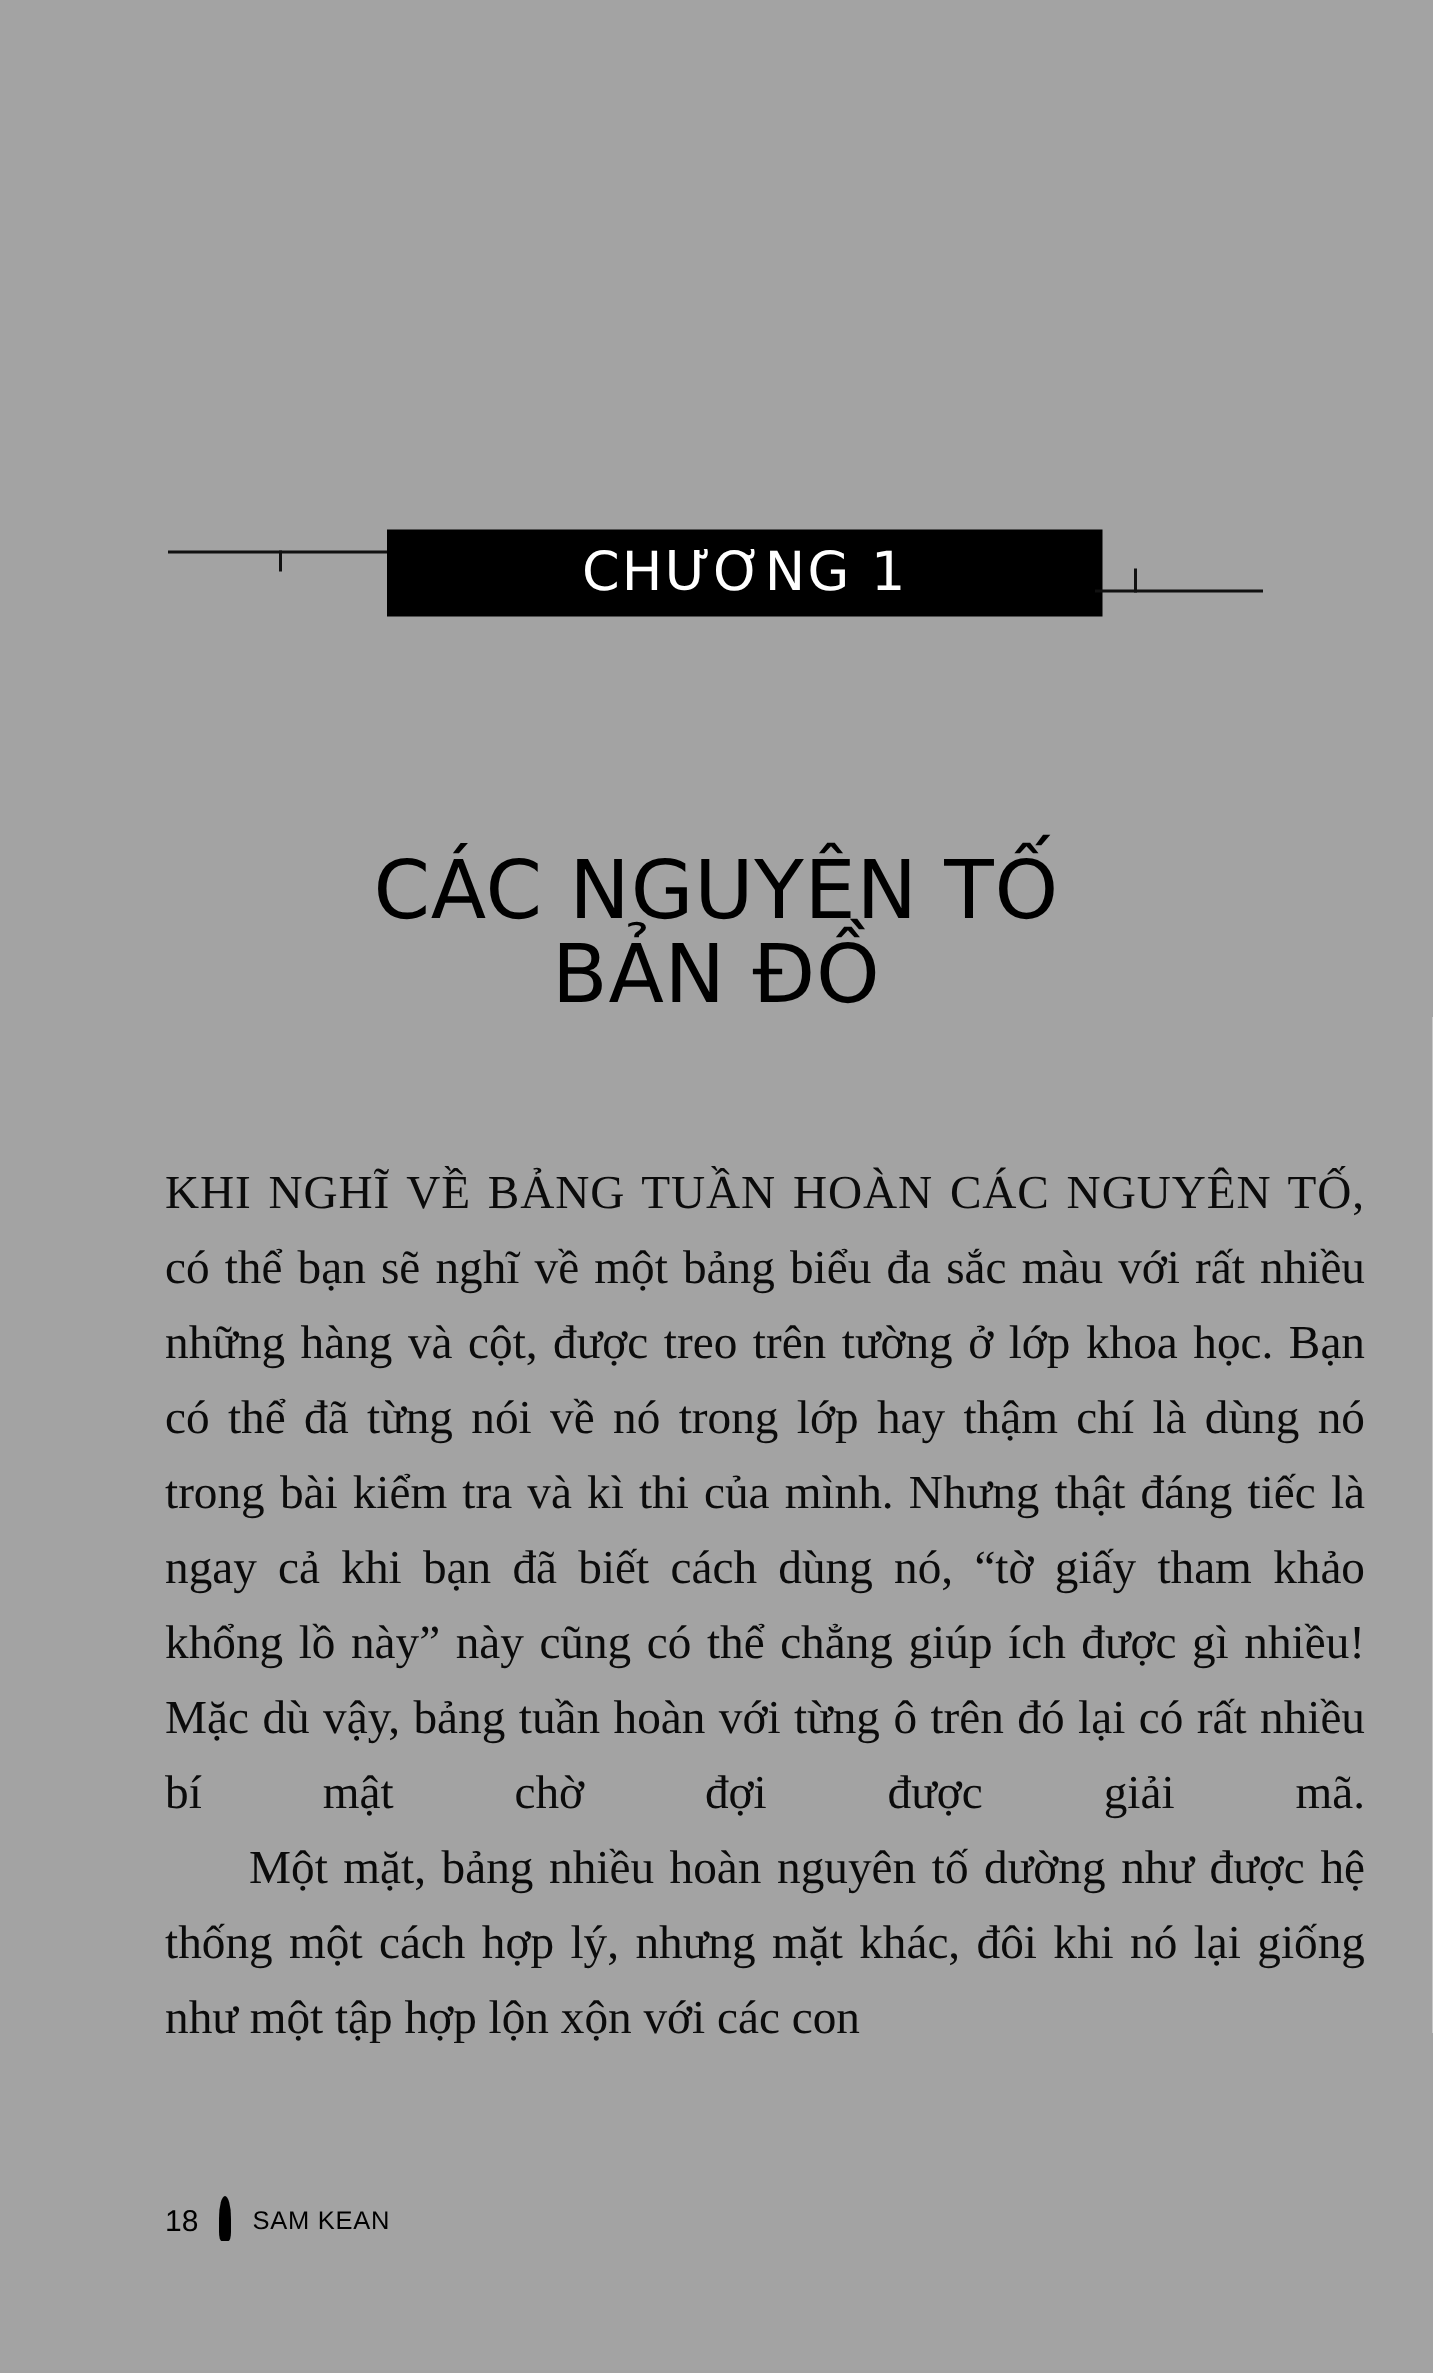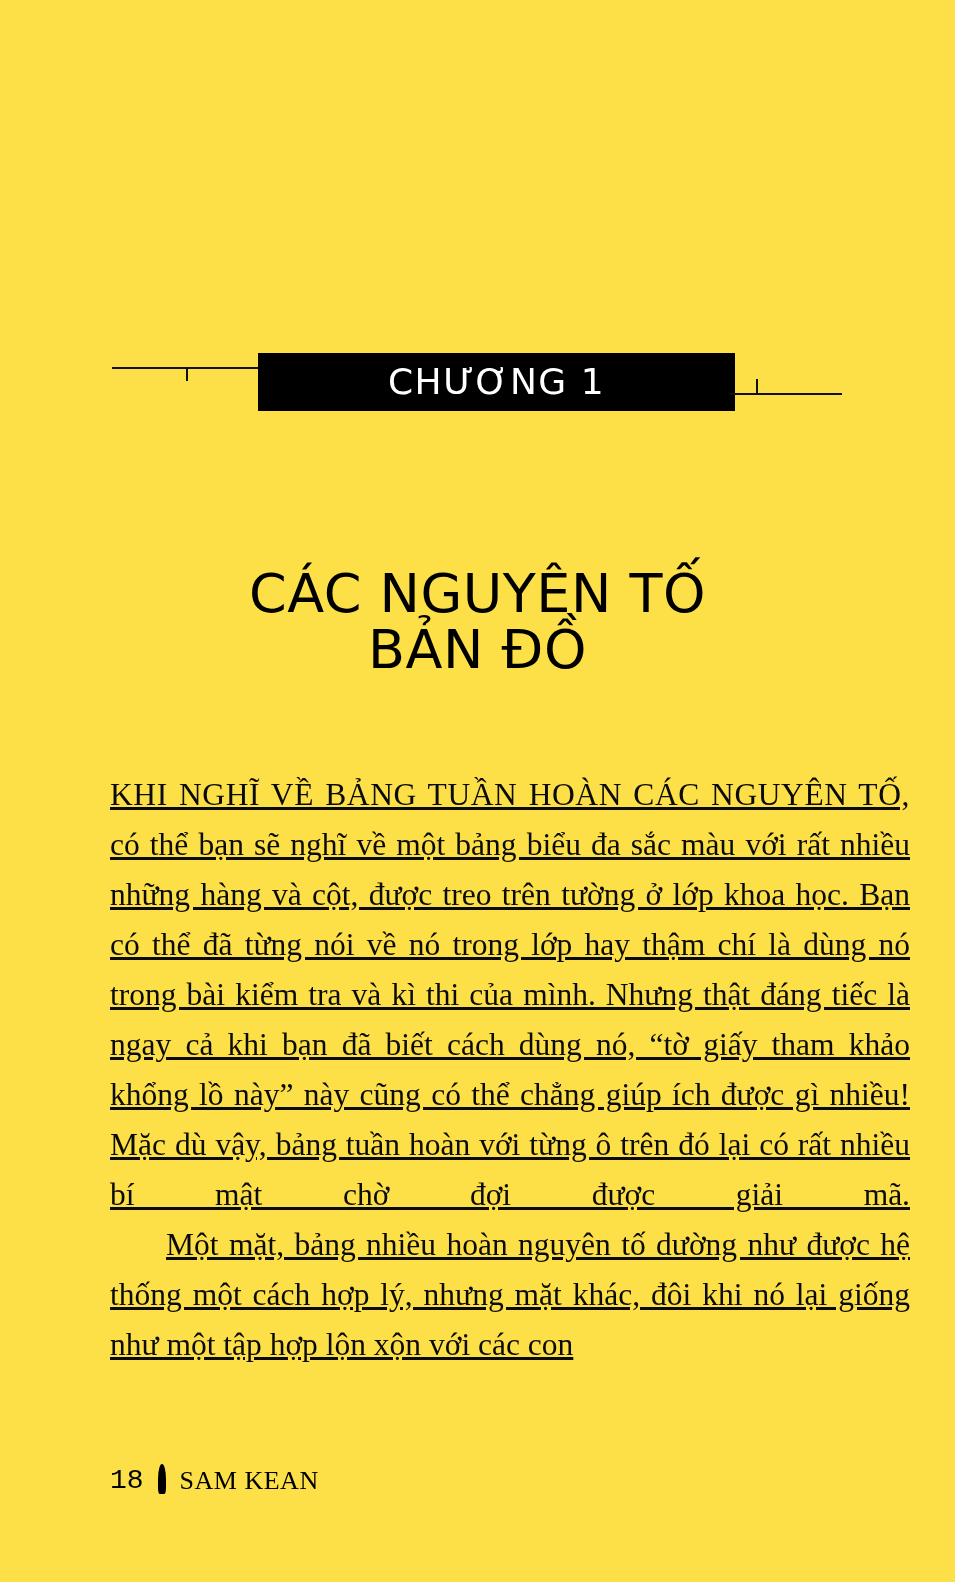--- a/index.html
+++ b/index.html
@@ -12,21 +12,21 @@
     height: 1582px;
     position: relative;
     font-family: "Liberation Serif", serif;
     color: #000000;
     overflow: hidden;
   }
 
   .page {
     position: absolute;
     inset: 0;
-    background: #fde047;
+    background: #a3a3a3;
   }
 
   
   .chapter-banner {
     position: absolute;
     left: 0;
     right: 0;
     top: 345px;
     height: 70px;
   }
@@ -106,21 +106,20 @@
     top: 770px;
     width: 800px;
     font-family: "Liberation Serif", serif;
     font-size: 31.5px;
     line-height: 50px;
     text-align: justify;
     color: #0b0b0b;
   }
   .body-text p {
     margin: 0;
-    text-decoration: underline;
   }
   .body-text p.indent {
     text-indent: 56px;
   }
   .smallcaps-open {
     font-variant: normal;
     letter-spacing: 0.6px;
   }
   .p-first {
     text-align: justify;
@@ -130,36 +129,36 @@
   
   .footer {
     position: absolute;
     left: 110px;
     bottom: 86px;
     display: flex;
     align-items: center;
     gap: 14px;
   }
   .folio {
-    font-family: Liberation Mono, monospace;
-    font-size: 28px;
+    font-family: Liberation Sans, sans-serif;
+    font-size: 20px;
     line-height: 1;
   }
   .footer-ornament {
     width: 8px;
     height: 30px;
     background: #000;
     border-radius: 50% 50% 20% 20%;
     display: inline-block;
     position: relative;
     top: -2px;
   }
   .footer-author {
-    font-family: Liberation Serif, serif;
-    font-size: 26px;
+    font-family: Liberation Sans, sans-serif;
+    font-size: 17px;
     letter-spacing: 0.5px;
   }
 </style>
 </head>
 <body>
 
 <div class="page">
 
   <div class="chapter-banner">
     <div class="rule-left"></div>

